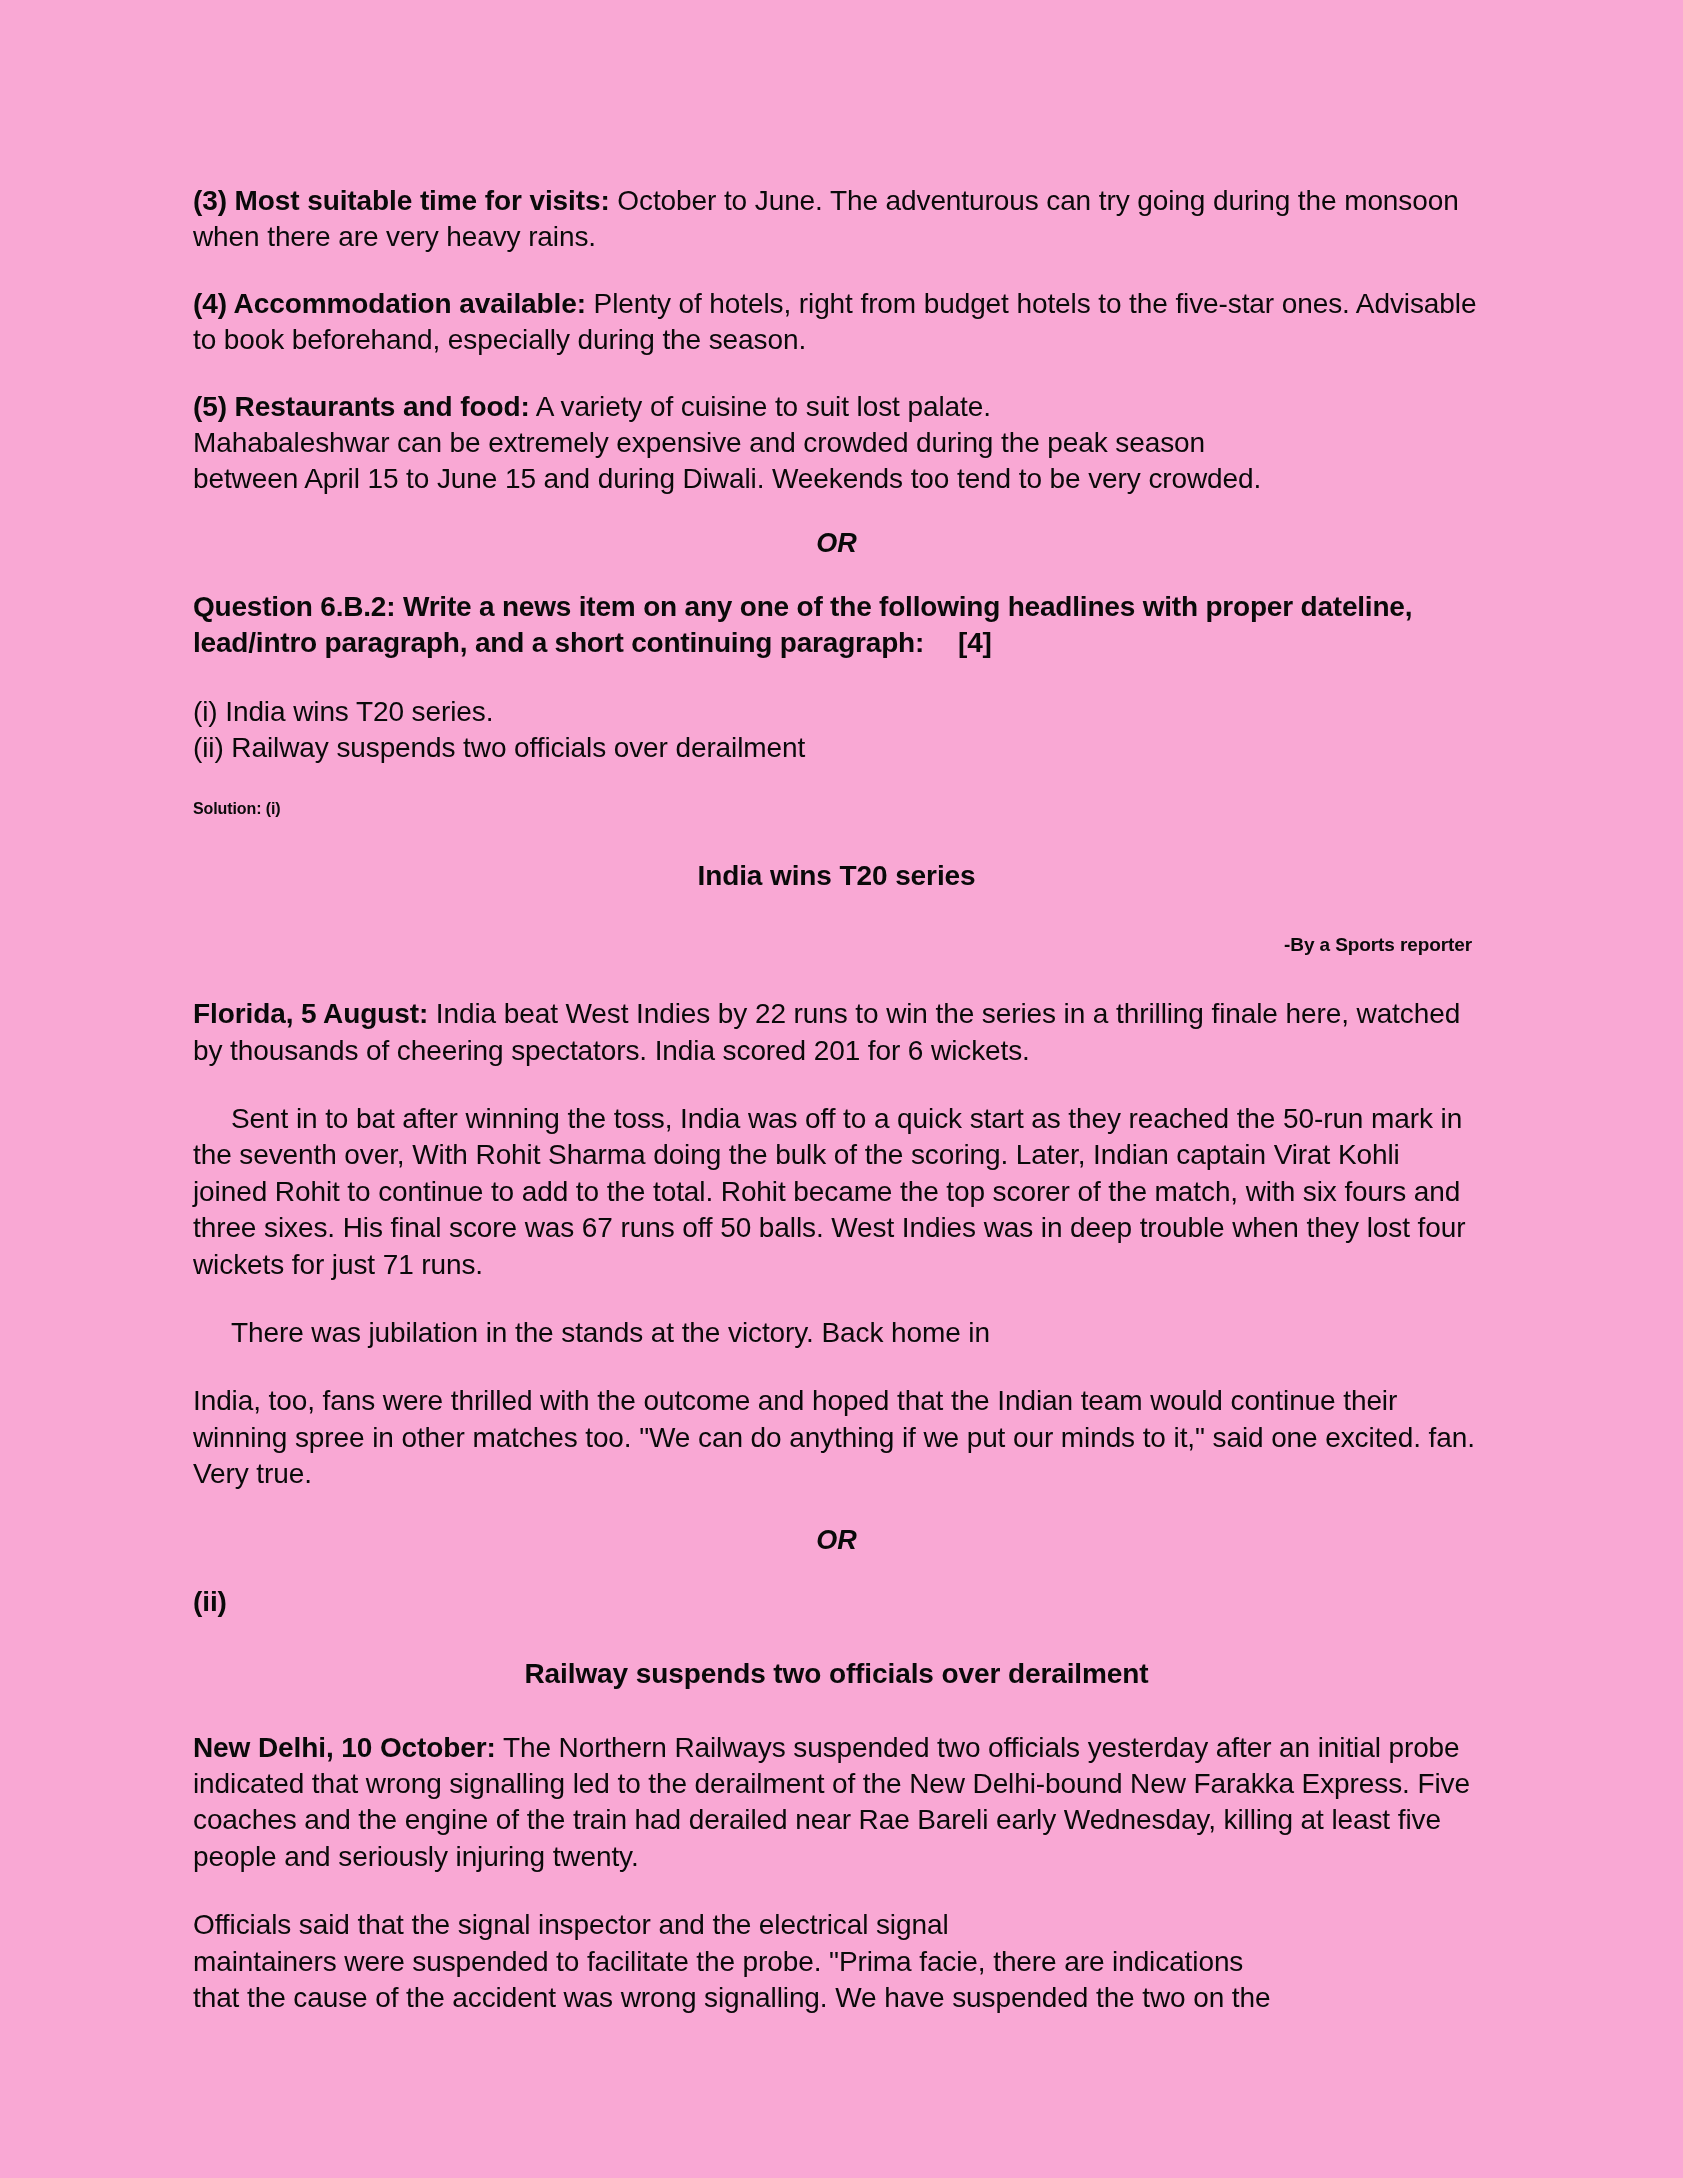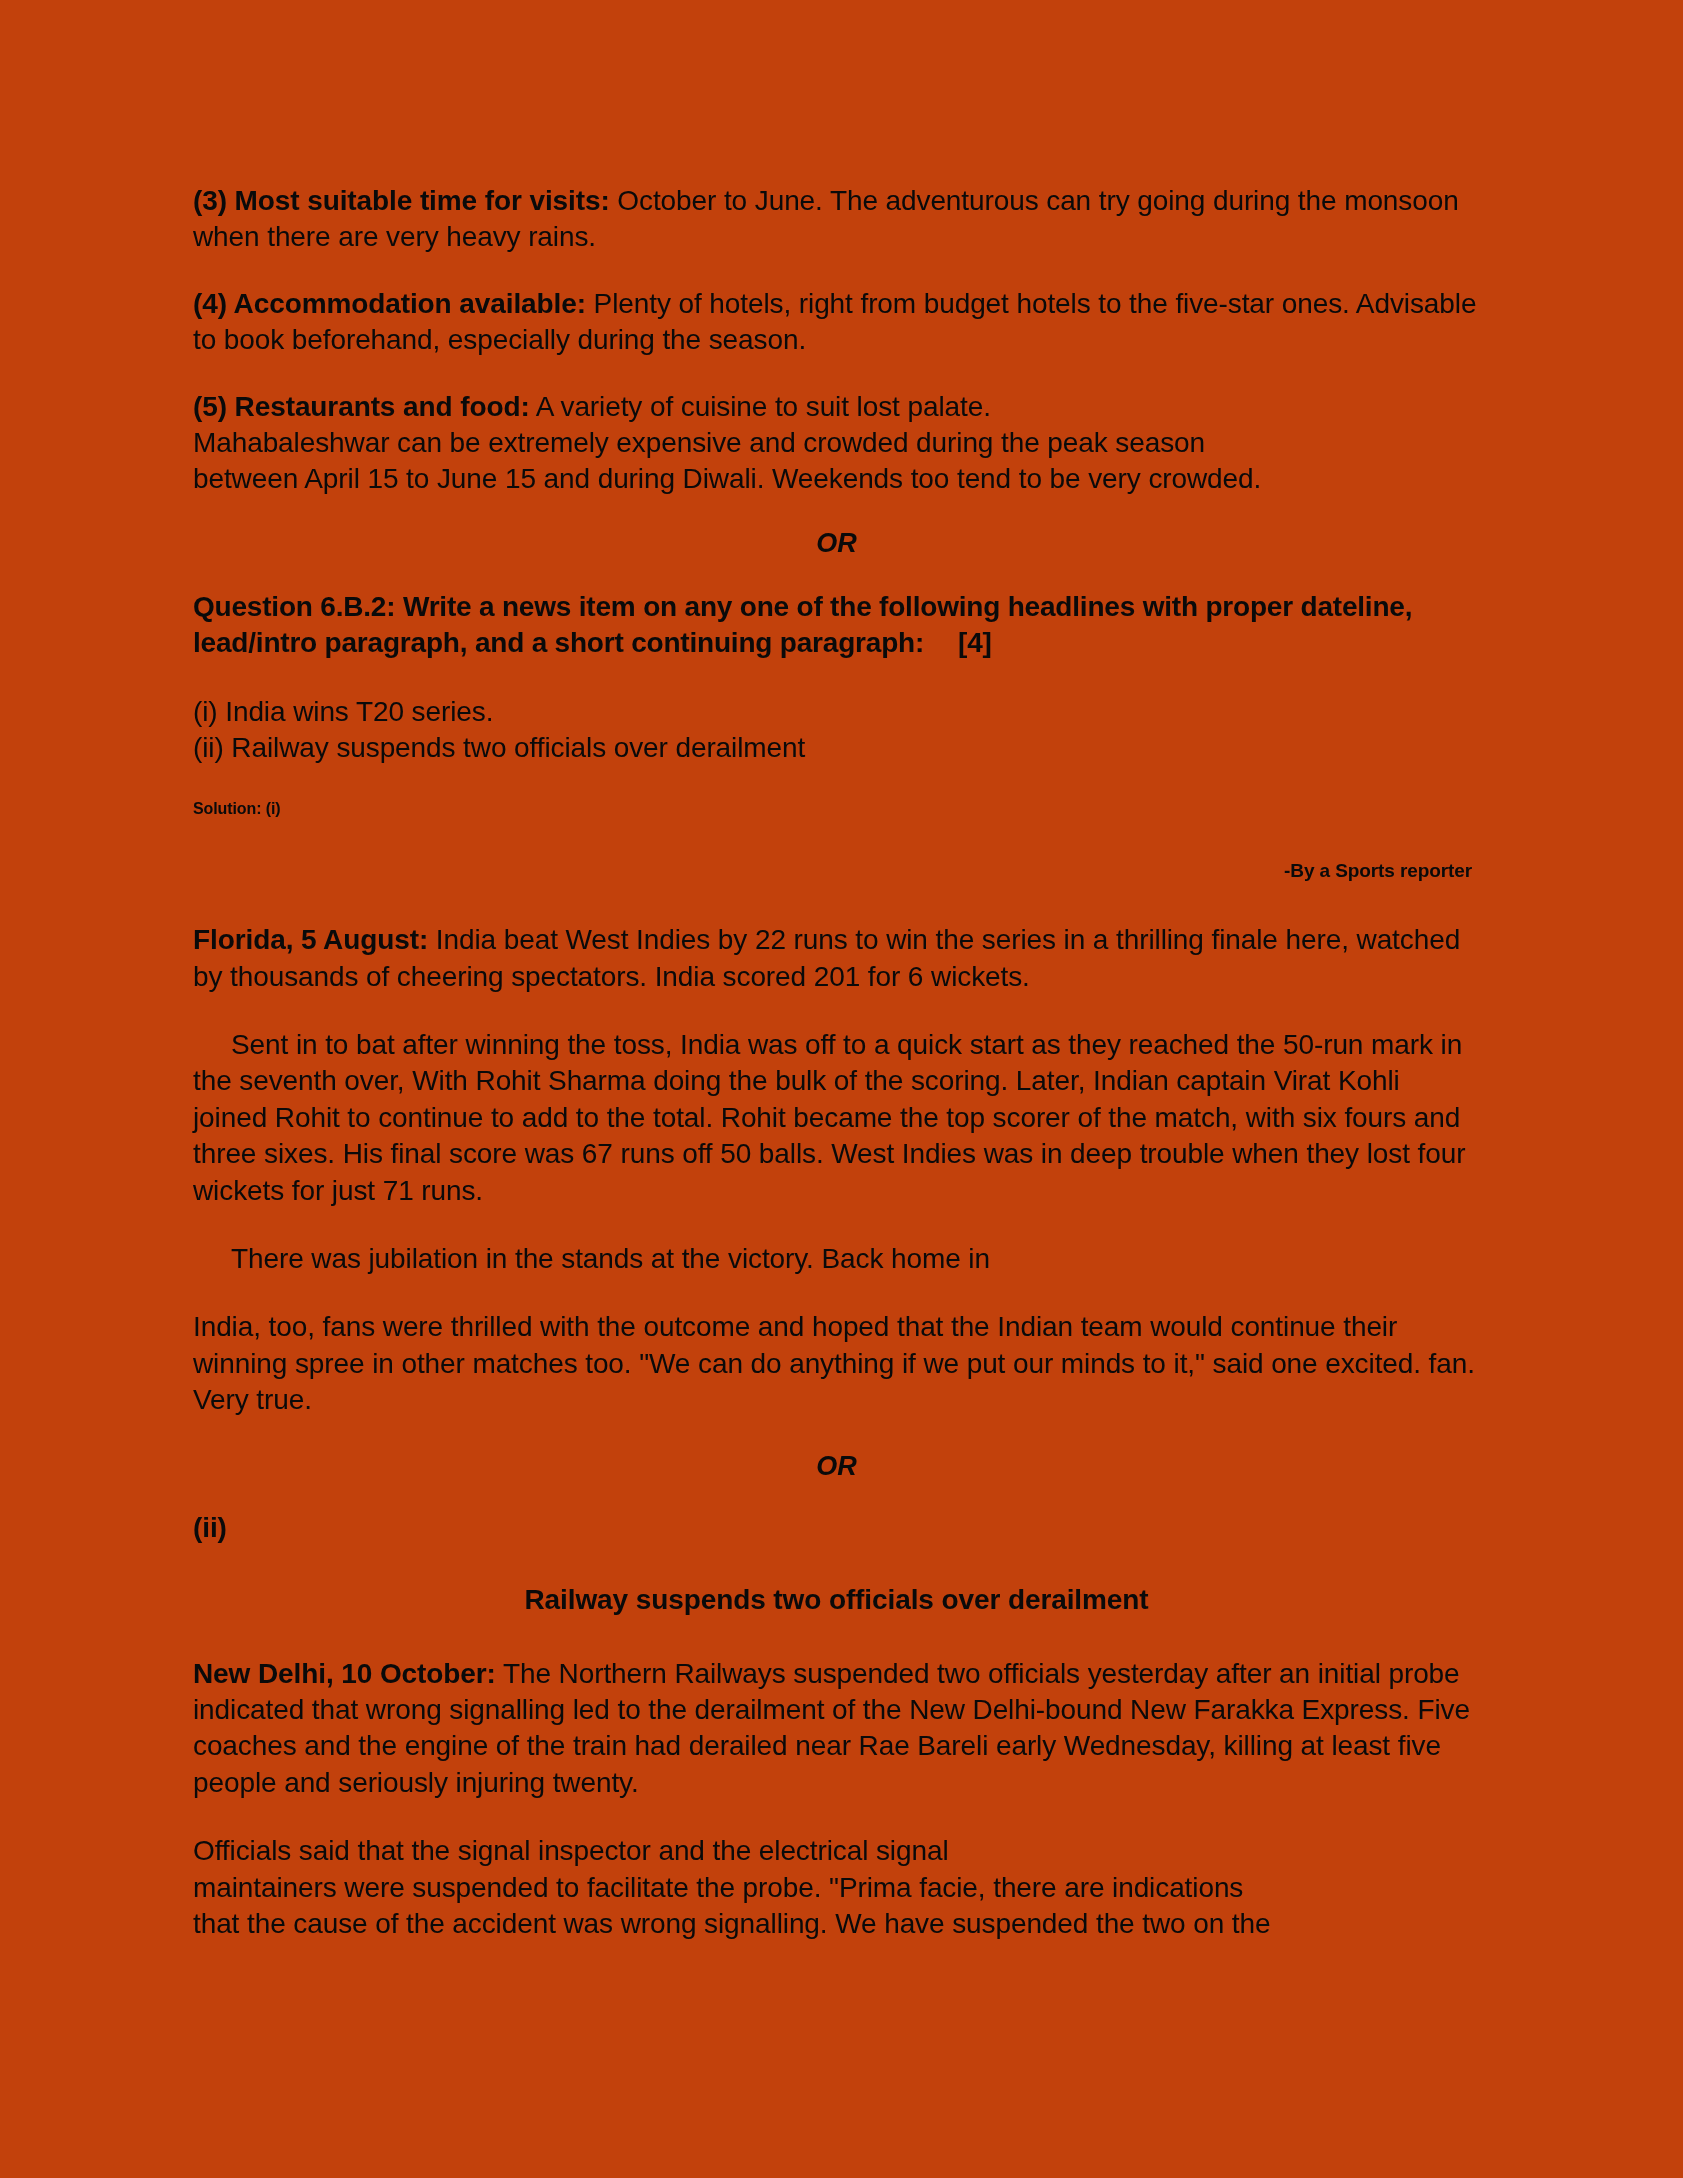--- a/index.html
+++ b/index.html
@@ -14,21 +14,21 @@
     color: #0a0a0a;
     position: relative;
     overflow: hidden;
   }
   .page {
     position: absolute;
     left: 0;
     top: 0;
     width: 1683px;
     height: 2178px;
-    background: #c2410c;
+    background: #f9a8d4;
   }
   .content {
     position: absolute;
     left: 193px;
     top: 183px;
     width: 1287px;
   }
   .para {
     font-size: 28px;
     line-height: 1.30;
@@ -142,20 +142,21 @@
 
     <p class="q-head"><span>Question 6.B.2: Write a news item on any one of the following headlines with proper dateline, lead/intro paragraph, and a short continuing paragraph:</span><span class="marks">[4]</span></p>
 
     <p class="headline-list">
       <span>(i) India wins T20 series.</span><br>
       <span>(ii) Railway suspends two officials over derailment</span>
     </p>
 
     <p class="solution-label">Solution: (i)</p>
 
+    <p class="news-title">India wins T20 series</p>
 
     <p class="byline">-By a Sports reporter</p>
 
     <p class="body-para"><b>Florida, 5 August:</b><span> India beat West Indies by 22 runs to win the series in a thrilling finale here, watched by thousands of cheering spectators. India scored 201 for 6 wickets.</span></p>
 
     <p class="body-para indent">Sent in to bat after winning the toss, India was off to a quick start as they reached the 50-run mark in the seventh over, With Rohit Sharma doing the bulk of the scoring. Later, Indian captain Virat Kohli joined Rohit to continue to add to the total. Rohit became the top scorer of the match, with six fours and three sixes. His final score was 67 runs off 50 balls. West Indies was in deep trouble when they lost four wickets for just 71 runs.</p>
 
     <p class="body-para tight indent">There was jubilation in the stands at the victory. Back home in</p>
     <p class="body-para">India, too, fans were thrilled with the outcome and hoped that the Indian team would continue their winning spree in other matches too. "We can do anything if we put our minds to it," said one excited. fan. Very true.</p>
 

